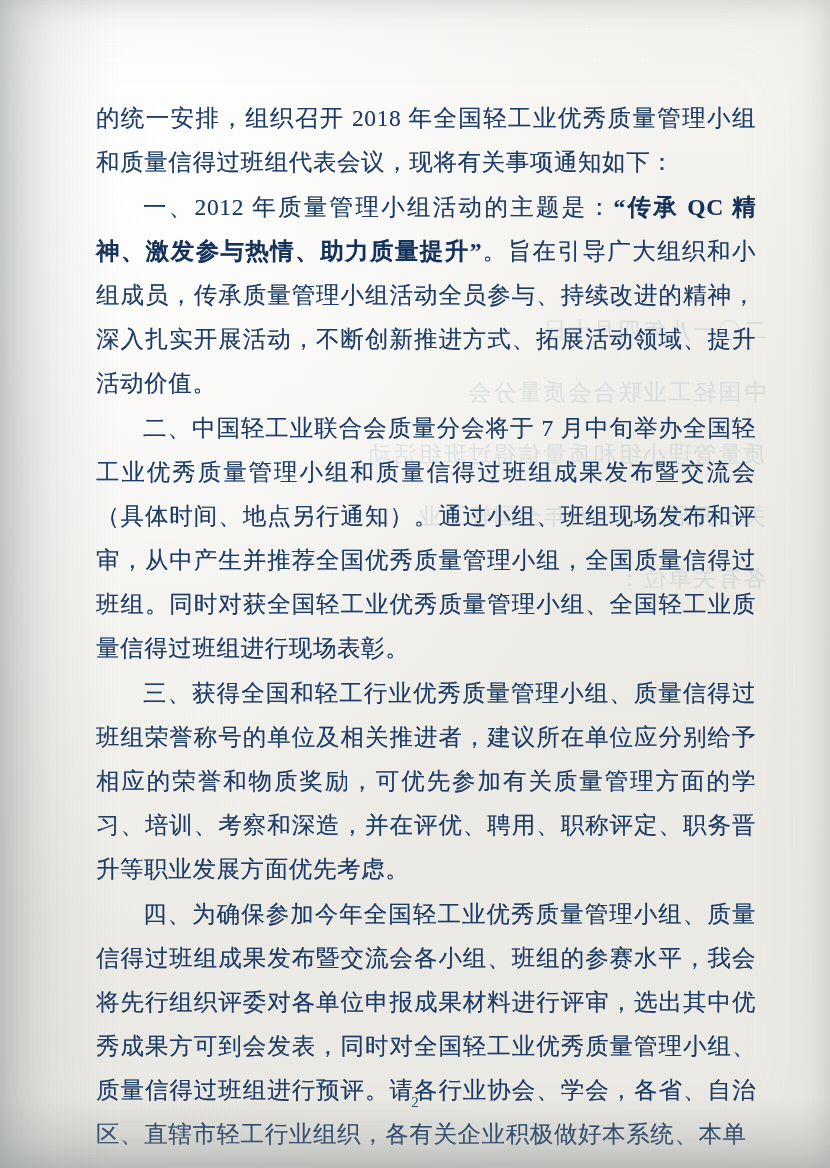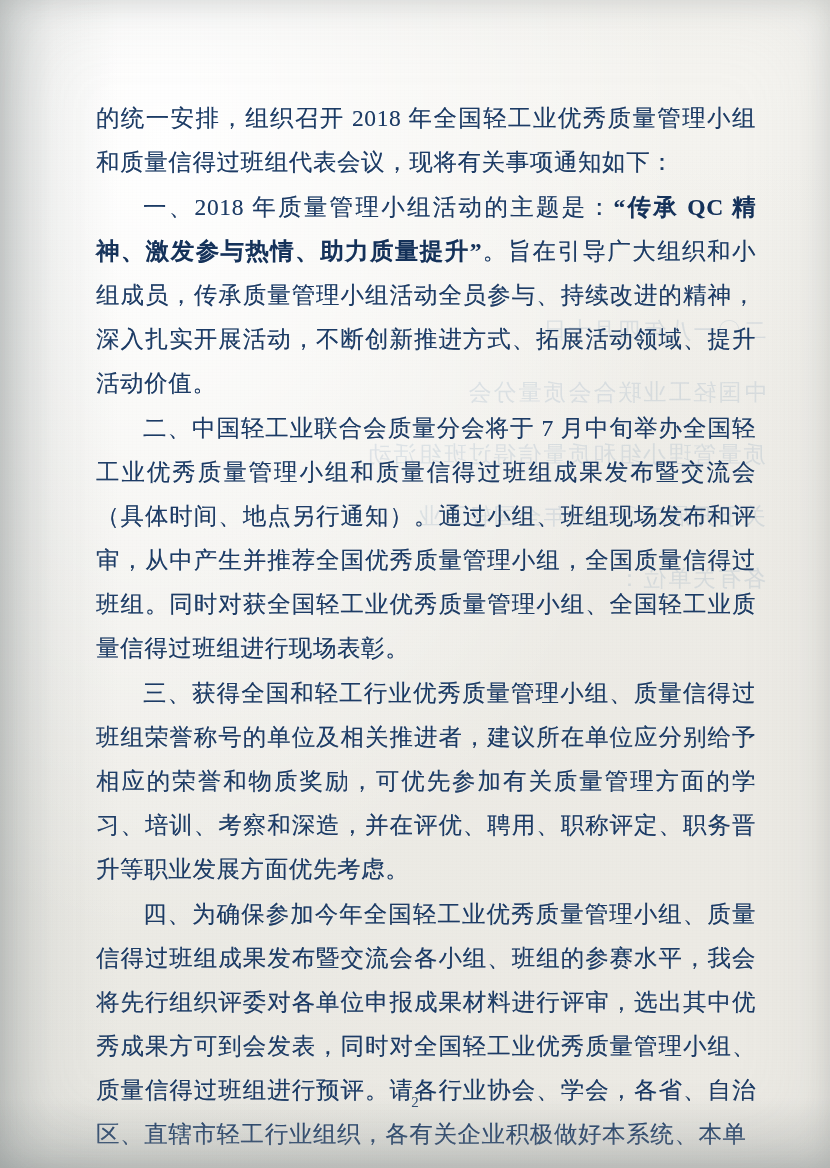--- a/index.html
+++ b/index.html
@@ -125,21 +125,21 @@
     <div>各有关单位：</div>
   </div>
 
   <div class="content">
 
     <p class="para">
       <span>的统一安排，组织召开 2018 年全国轻工业优秀质量管理小组和质量信得过班组代表会议，现将有关事项通知如下：</span>
     </p>
 
     <p class="para indent">
-      <span>一、2018 年质量管理小组活动的主题是：</span><b>“传承 QC 精神、激发参与热情、助力质量提升”</b><span>。旨在引导广大组织和小组成员，传承质量管理小组活动全员参与、持续改进的精神，深入扎实开展活动，不断创新推进方式、拓展活动领域、提升活动价值。</span>
+      <span>一、2012 年质量管理小组活动的主题是：</span><b>“传承 QC 精神、激发参与热情、助力质量提升”</b><span>。旨在引导广大组织和小组成员，传承质量管理小组活动全员参与、持续改进的精神，深入扎实开展活动，不断创新推进方式、拓展活动领域、提升活动价值。</span>
     </p>
 
     <p class="para indent">
       <span>二、中国轻工业联合会质量分会将于 7 月中旬举办全国轻工业优秀质量管理小组和质量信得过班组成果发布暨交流会（具体时间、地点另行通知）。通过小组、班组现场发布和评审，从中产生并推荐全国优秀质量管理小组，全国质量信得过班组。同时对获全国轻工业优秀质量管理小组、全国轻工业质量信得过班组进行现场表彰。</span>
     </p>
 
     <p class="para indent">
       <span>三、获得全国和轻工行业优秀质量管理小组、质量信得过班组荣誉称号的单位及相关推进者，建议所在单位应分别给予相应的荣誉和物质奖励，可优先参加有关质量管理方面的学习、培训、考察和深造，并在评优、聘用、职称评定、职务晋升等职业发展方面优先考虑。</span>
     </p>
 

